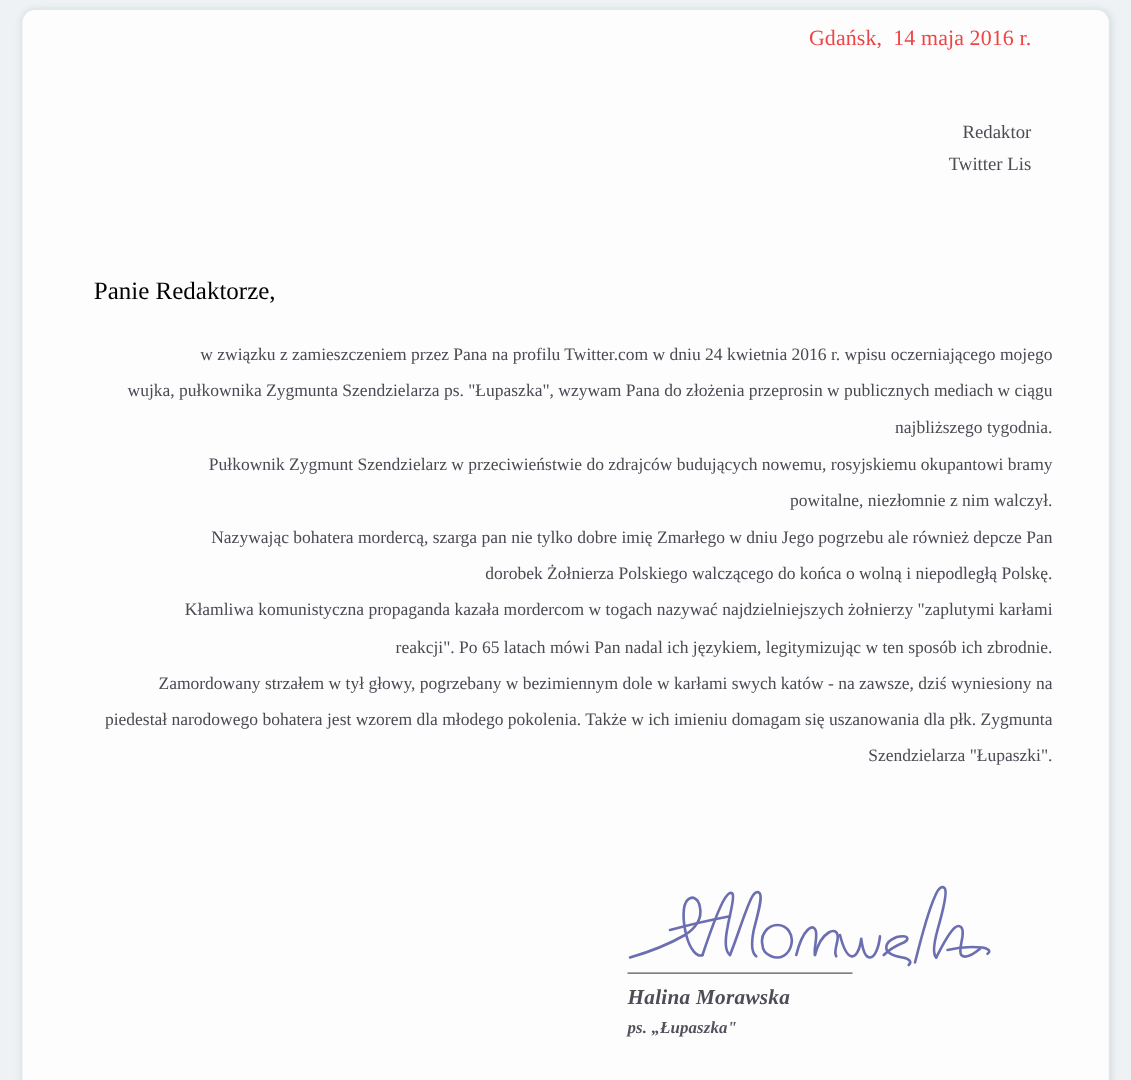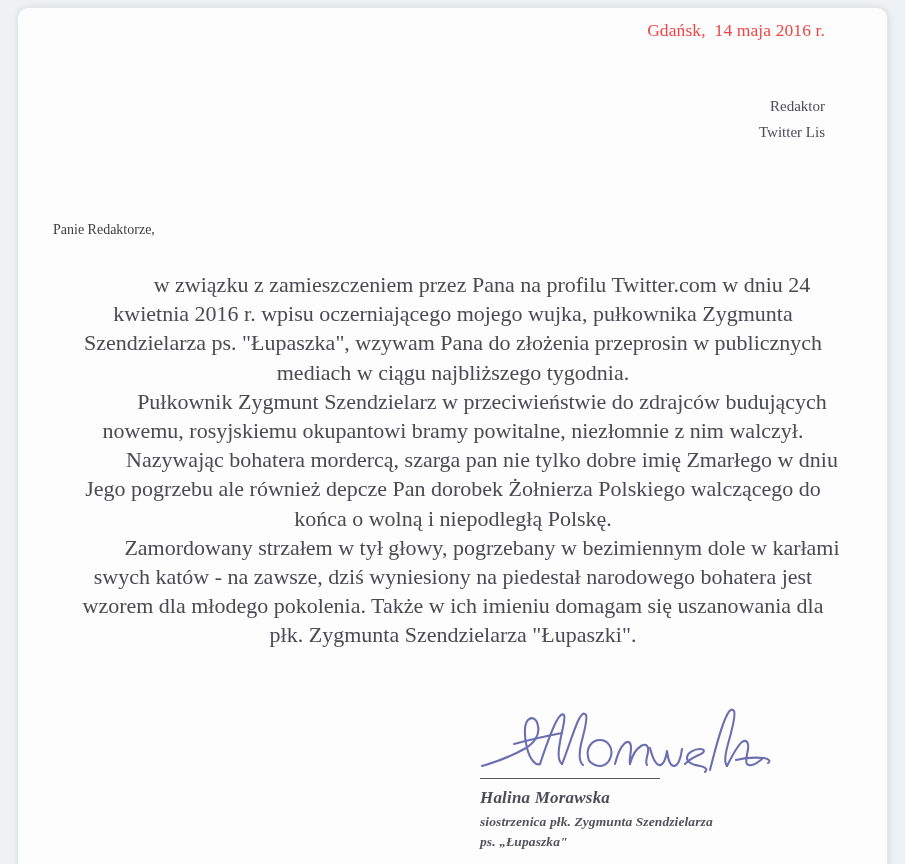--- a/index.html
+++ b/index.html
@@ -55,46 +55,46 @@
     text-align: right;
     font-size: 15px;
     color: #4c4c55;
     line-height: 26px;
   }
   .addressee div { white-space: pre; }
 
   
   .salutation {
     position: absolute;
-    left: 35px;
+    left: 57px;
     top: 214px;
-    font-size: 14px;
-    color: #404040;
+    font-size: 20px;
+    color: #000000;
   }
 
   
   .body-text {
     position: absolute;
     left: 46px;
     top: 262px;
     width: 778px;
-    font-size: 22px;
+    font-size: 14px;
     line-height: 29.2px;
     color: #4a4a52;
-    text-align: center;
+    text-align: right;
   }
   .body-text p {
     margin: 0;
     text-indent: 58px;
   }
 
   
   .signature-area {
     position: absolute;
-    left: 450px;
+    left: 472px;
     top: 696px;
     width: 330px;
   }
   .signature-mark {
     height: 74px;
     margin-left: 6px;
     position: relative;
   }
   .signature-mark svg {
     display: block;
@@ -139,20 +139,21 @@
       <div>Redaktor</div>
       <div>Twitter Lis</div>
     </div>
 
     <div class="salutation">Panie Redaktorze,</div>
 
     <div class="body-text">
       <p>w związku z zamieszczeniem przez Pana na profilu Twitter.com w dniu 24 kwietnia 2016 r. wpisu oczerniającego mojego wujka, pułkownika Zygmunta Szendzielarza ps. "Łupaszka", wzywam Pana do złożenia przeprosin w publicznych mediach w ciągu najbliższego tygodnia.</p>
       <p>Pułkownik Zygmunt Szendzielarz w przeciwieństwie do zdrajców budujących nowemu, rosyjskiemu okupantowi bramy powitalne, niezłomnie z nim walczył.</p>
       <p>Nazywając bohatera mordercą, szarga pan nie tylko dobre imię Zmarłego w dniu Jego pogrzebu ale również depcze Pan dorobek Żołnierza Polskiego walczącego do końca o wolną i niepodległą Polskę.</p>
+      <p>Kłamliwa komunistyczna propaganda kazała mordercom w togach nazywać najdzielniejszych żołnierzy "zaplutymi karłami reakcji".  Po 65 latach mówi Pan nadal ich językiem, legitymizując w ten sposób ich zbrodnie.</p>
       <p>Zamordowany strzałem w tył głowy, pogrzebany w bezimiennym dole w karłami swych katów - na zawsze, dziś wyniesiony na piedestał narodowego bohatera jest wzorem dla młodego pokolenia. Także w ich imieniu domagam się uszanowania dla płk. Zygmunta Szendzielarza "Łupaszki".</p>
     </div>
 
     <div class="signature-area">
       <div class="signature-mark">
         <svg width="300" height="74" viewBox="0 0 300 74" fill="none">
           <g stroke="#6b6fb0" stroke-width="2.1" fill="none" stroke-linecap="round" stroke-linejoin="round">
             <path d="M8 62 C 22 58, 38 52, 52 44 C 60 39, 66 31, 64 22 C 63 15, 58 12, 54 16 C 50 20, 50 32, 53 44 C 56 56, 62 62, 66 60"></path>
             <path d="M40 40 C 55 36, 72 32, 88 29"></path>
             <path d="M66 60 C 70 48, 76 30, 82 18 C 85 12, 88 9, 90 11 C 92 14, 88 26, 86 38 C 84 48, 84 57, 88 60"></path>
@@ -164,19 +165,18 @@
             <path d="M211 60 C 215 56, 222 52, 227 50 C 231 48, 231 45, 226 45 C 220 45, 213 49, 213 54 C 213 59, 220 61, 226 62 C 231 63, 234 65, 231 68"></path>
             <path d="M236 66 C 240 50, 246 26, 252 13 C 255 6, 258 4, 260 7 C 262 11, 258 26, 254 40 C 251 51, 250 59, 253 62"></path>
             <path d="M253 62 C 258 52, 263 42, 268 38 C 272 35, 275 38, 274 45 C 273 52, 271 57, 273 60 C 276 63, 282 60, 288 55"></path>
             <path d="M262 56 C 270 54, 280 53, 290 54 C 295 55, 297 57, 294 59"></path>
           </g>
         </svg>
       </div>
       <div class="sig-rule"></div>
       <div class="sig-name">Halina Morawska</div>
       <div class="sig-role">
-        <div>siostrzenica płk. Zygmunta Szendzielarza</div>
         <div>ps. „Łupaszka"</div>
       </div>
     </div>
 
   </div>
 </div>
 
 </body></html>

